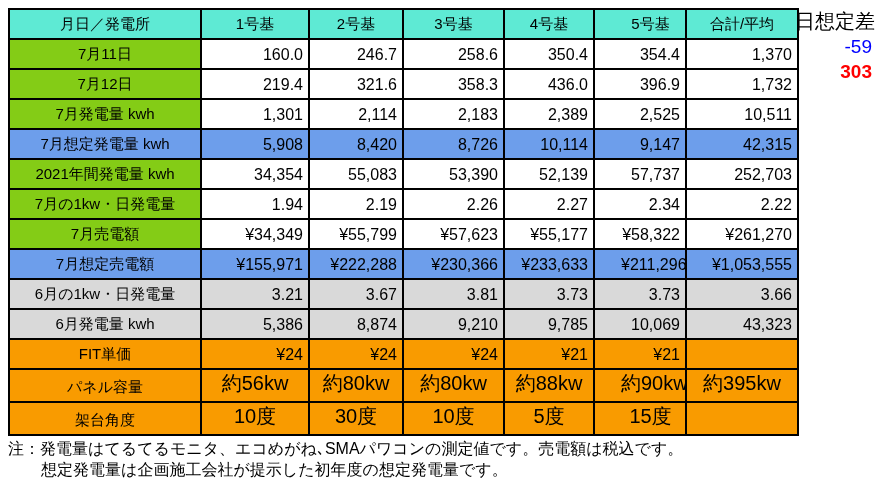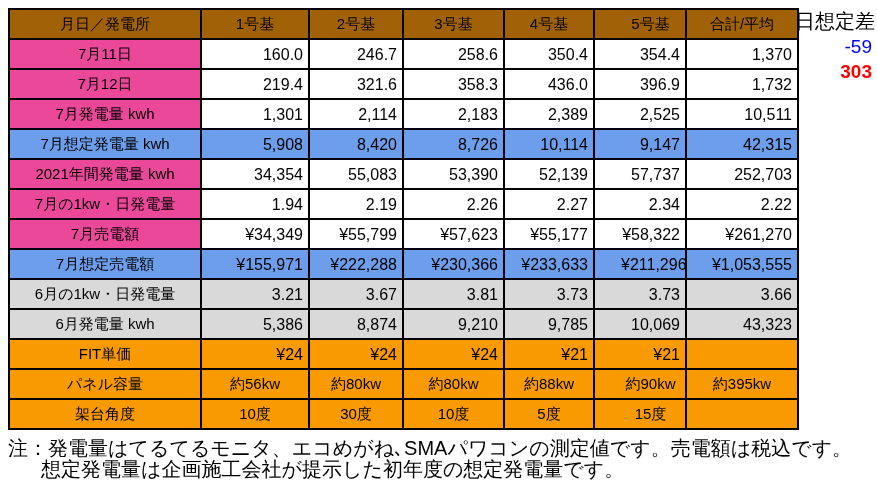--- a/index.html
+++ b/index.html
@@ -30,38 +30,38 @@
     white-space: nowrap;
   }
   .c0 { width: 192px; }
   .c1 { width: 108px; }
   .c2 { width: 94px; }
   .c3 { width: 101px; }
   .c4 { width: 90px; }
   .c5 { width: 92px; padding-left: 26px; }
   .c6 { width: 112px; text-align: center; }
 
-  thead th { background: #a16207; text-align: center; font-weight: normal; }
-  td.label { background: #ec4899; text-align: center; }
+  thead th { background: #5eead4; text-align: center; font-weight: normal; }
+  td.label { background: #84cc16; text-align: center; }
   td.val   { background: #FFFFFF; text-align: right; font-size: 16px; }
-  td.val.center { text-align: center; font-size: 15px; }
+  td.val.center { text-align: center; font-size: 20px; }
 
   tr.row-blue   td { background: #6D9EEB; }
   tr.row-gray   td { background: #D9D9D9; }
   tr.row-orange td { background: #F99B00; }
 
   .side {
     position: absolute; left: 788px; top: 8px; width: 87px;
     text-align: right;
   }
   .side-title { font-size: 20px; line-height: 26px; color: #000; white-space: nowrap; }
   .side-val   { font-size: 19px; line-height: 25px; padding-right: 3px; }
 
   .notes { position: absolute; left: 8px; top: 438px; }
-  .note-line { font-size: 20px; line-height: 21px; white-space: nowrap; }
+  .note-line { font-size: 16px; line-height: 21px; white-space: nowrap; }
   .note-line.second { margin-left: 33px; }
 </style>
 </head>
 <body>
 
 <div class="screen">
 
   <table class="data-table">
     <thead>
       <tr>

